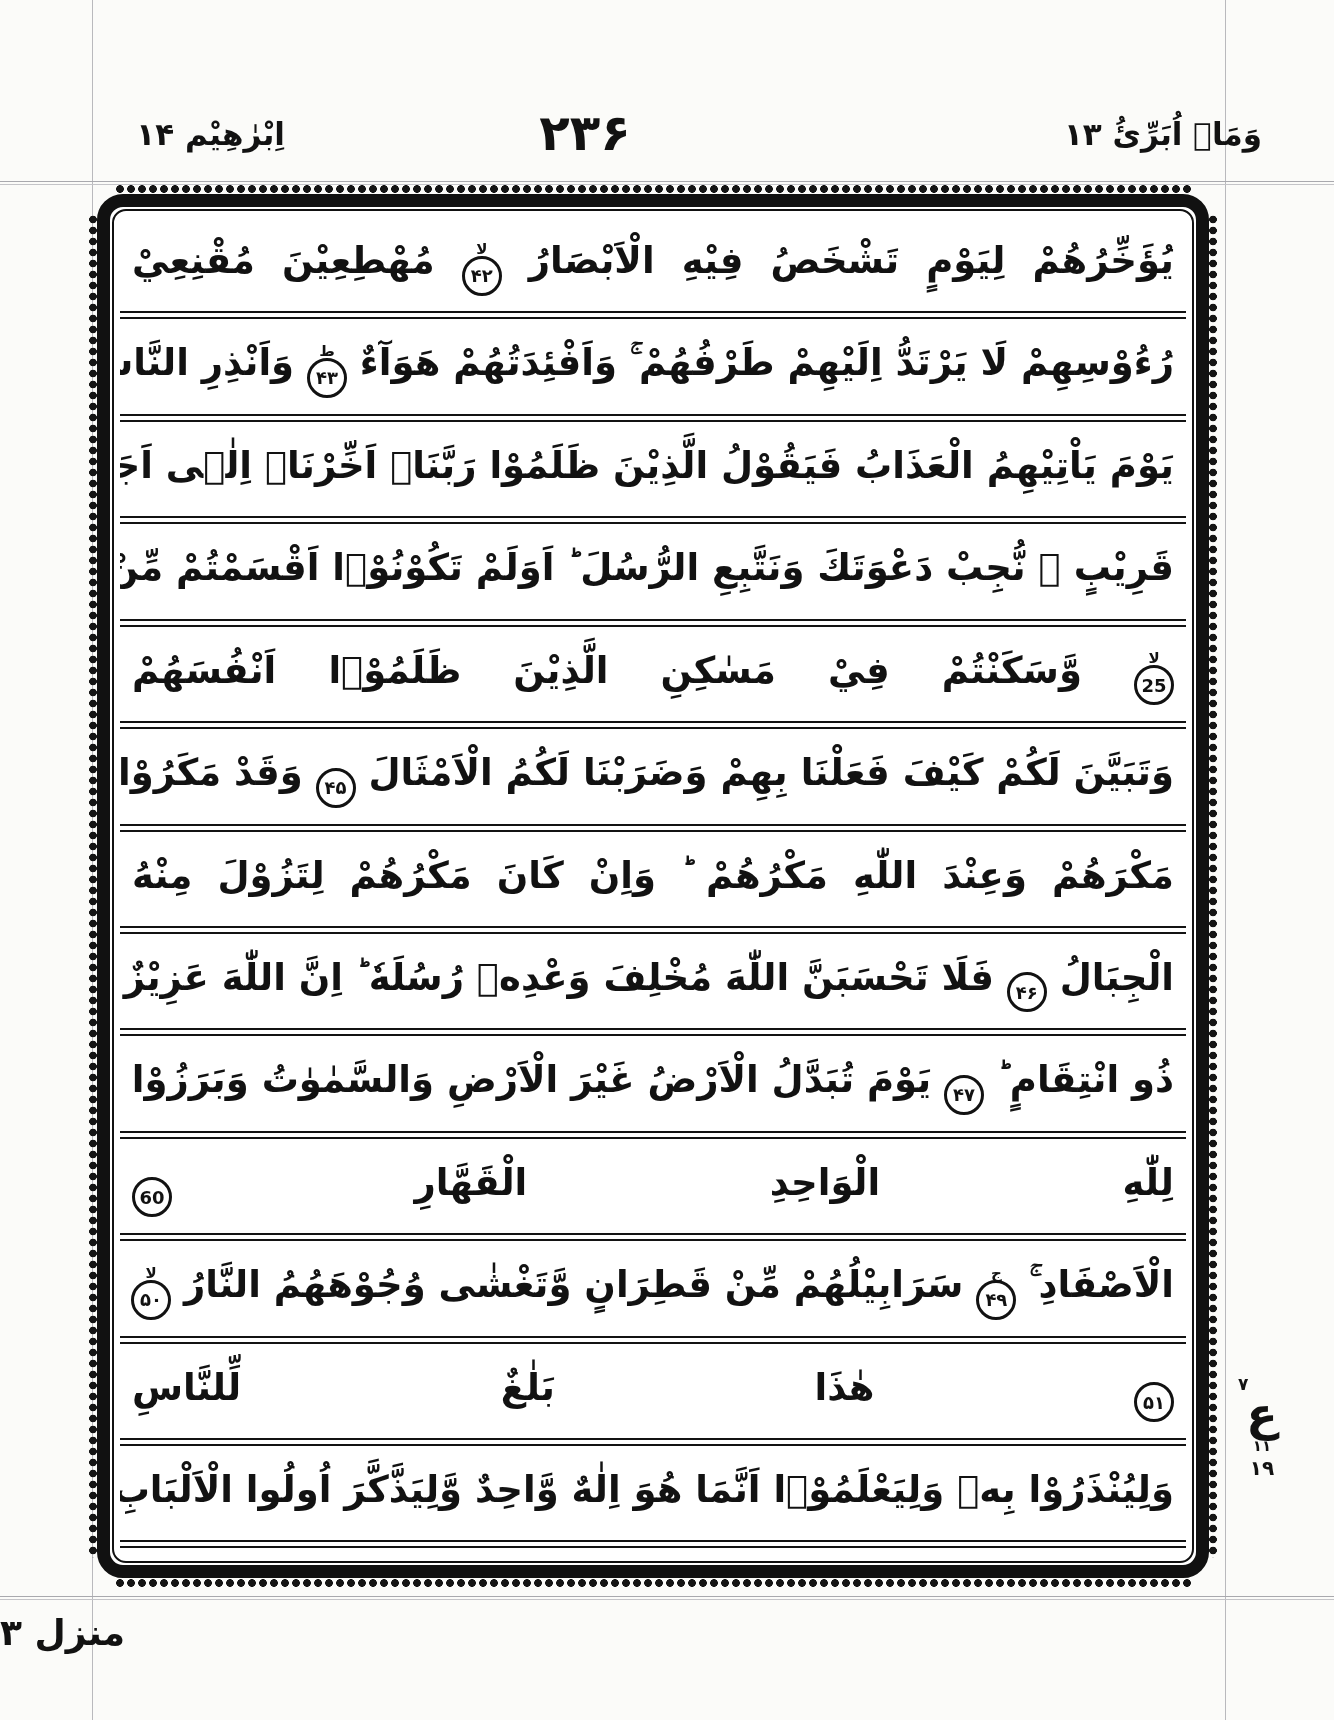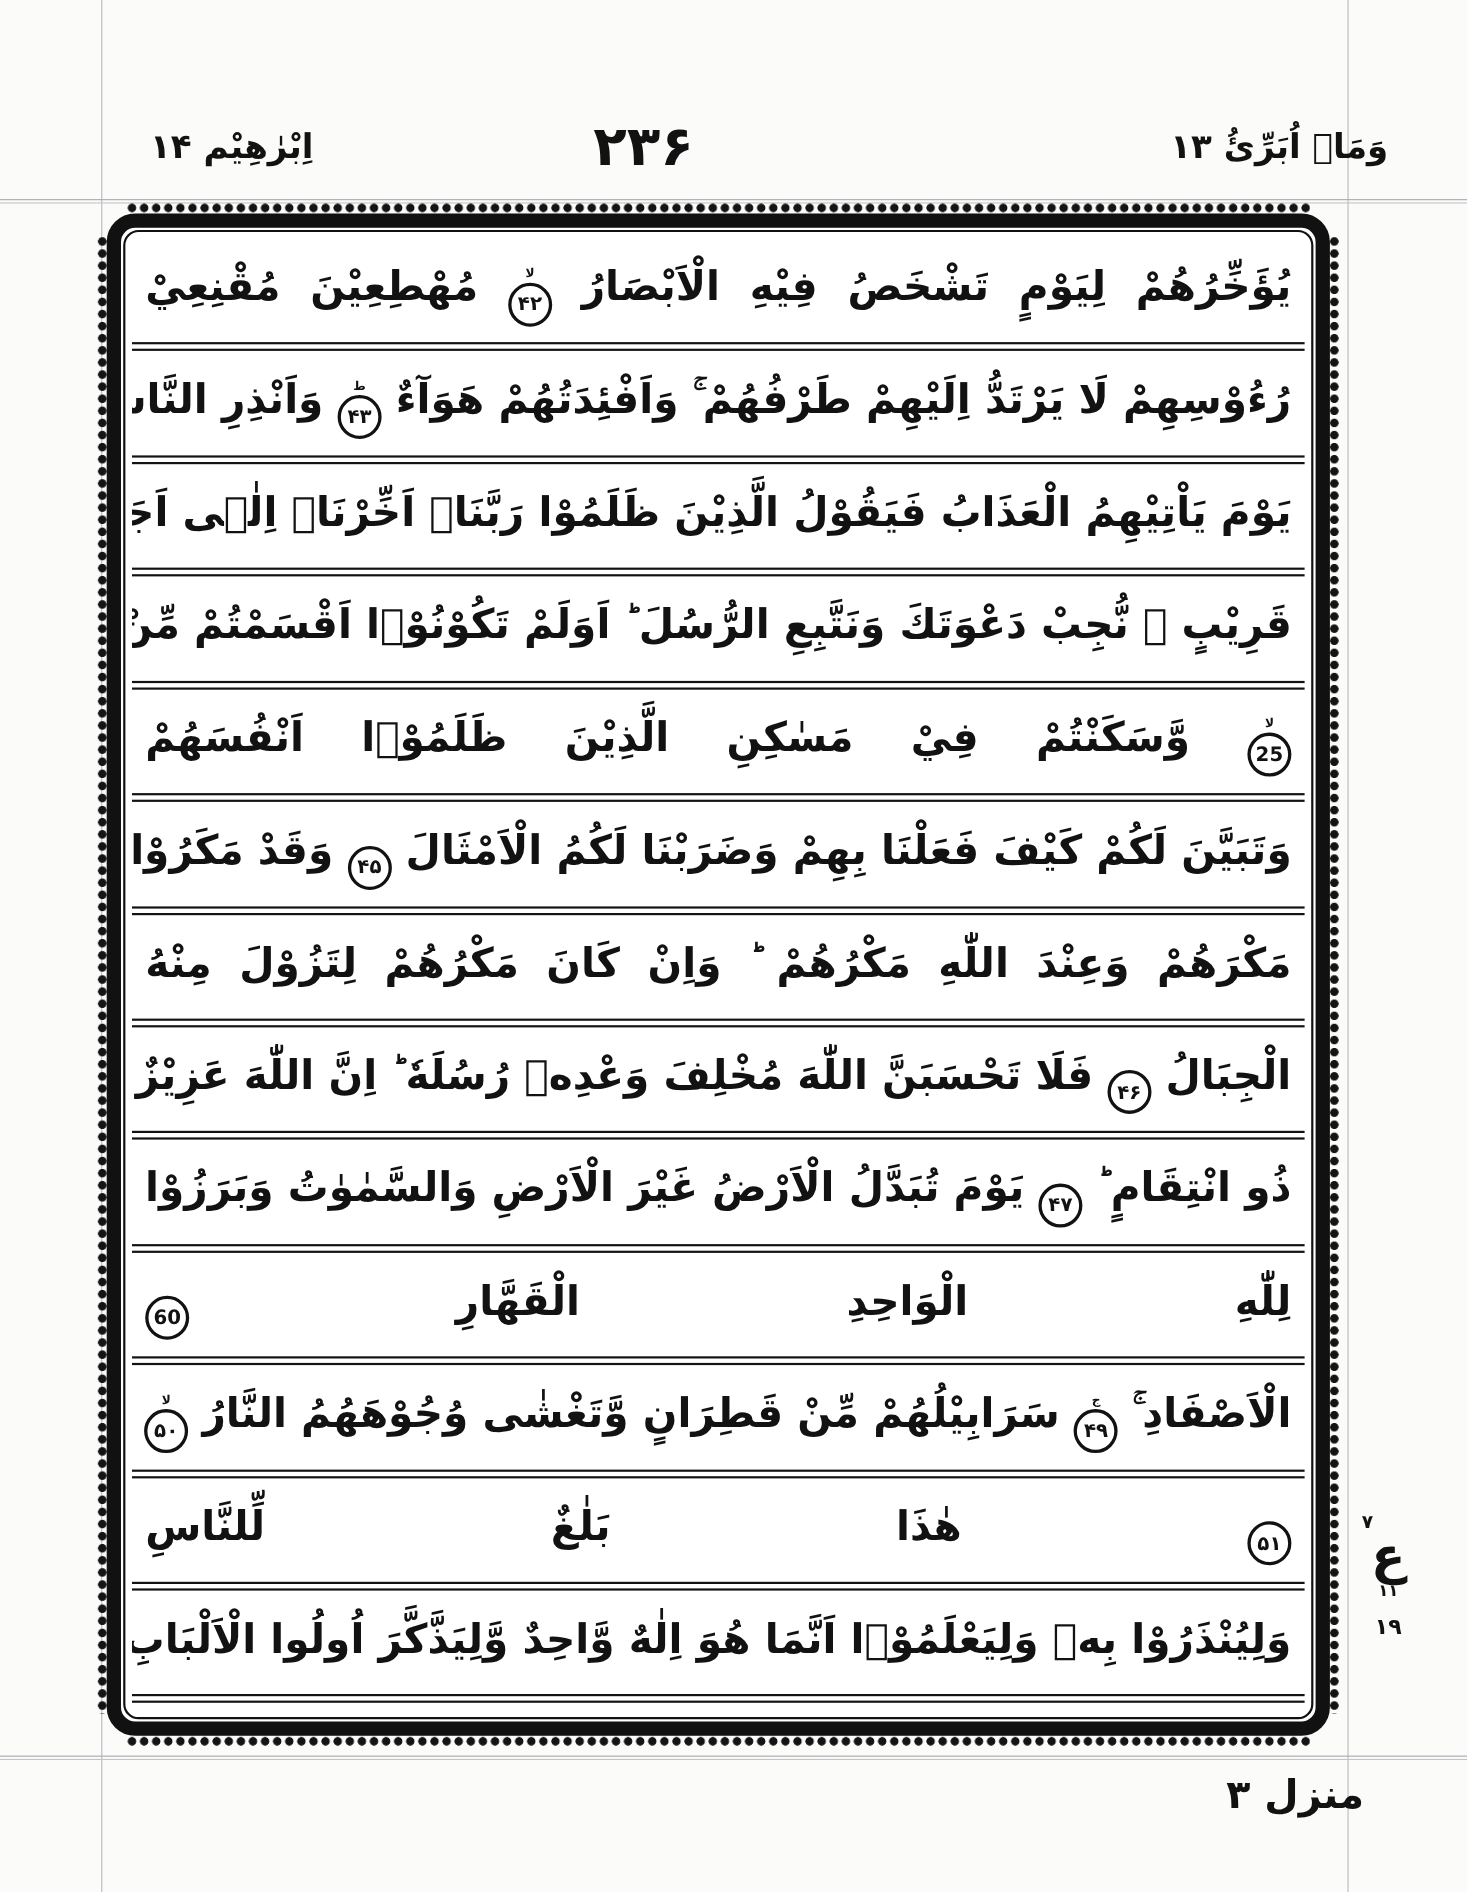--- a/index.html
+++ b/index.html
@@ -43,31 +43,31 @@
   .row{flex:1 1 auto;direction:rtl;padding:0 12px;overflow:hidden;white-space:nowrap;
        text-align:justify;text-align-last:justify;font-weight:700;font-size:37px;line-height:88px;}
   .row .txt{letter-spacing:0px;}
   .sep{flex:0 0 8px;box-sizing:border-box;border-top:2.5px solid #131313;border-bottom:2.5px solid #131313;}
 
   
   .marker{display:inline-flex;align-items:center;justify-content:center;position:relative;
           width:40px;height:40px;box-sizing:border-box;border:3px solid #121212;border-radius:50%;
           background:#fff;font-size:18px;font-weight:700;line-height:normal;vertical-align:-9px;}
   .marker .sup{position:absolute;top:-17px;left:50%;transform:translateX(-50%);
-               font-size:11px;font-weight:700;line-height:1;}
+               font-size:15px;font-weight:700;line-height:1;}
 
   
   .ruku{position:absolute;left:1230px;top:1376px;width:64px;text-align:center;direction:rtl;line-height:1;}
   .ruku .n-top{font-size:17px;font-weight:700;text-align:left;padding-left:8px;}
   .ruku .ayn{font-size:46px;font-weight:700;margin-top:-2px;}
   .ruku .n-mid{font-size:15px;font-weight:700;margin-top:2px;}
-  .ruku .n-bot{font-size:20px;font-weight:700;margin-top:14px;}
+  .ruku .n-bot{font-size:20px;font-weight:700;margin-top:4px;}
 
   
-  .footer{position:absolute;left:0;top:1612px;width:1240px;text-align:right;
+  .footer{position:absolute;left:0;top:1612px;width:1240px;text-align:left;
           font-size:36px;font-weight:700;direction:rtl;}
 </style>
 </head>
 <body>
 
 <div class="vrule left"></div>
 <div class="vrule right"></div>
 <div class="hrule top"></div>
 <div class="hrule bottom"></div>
 

